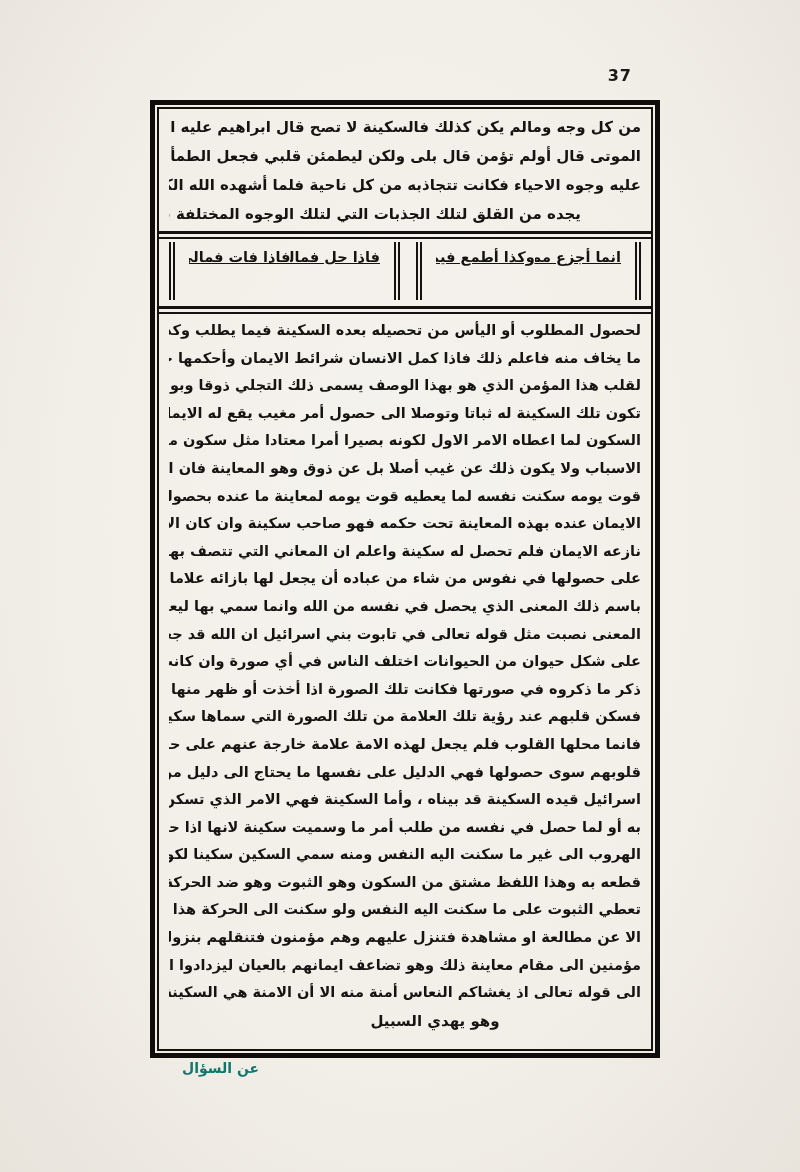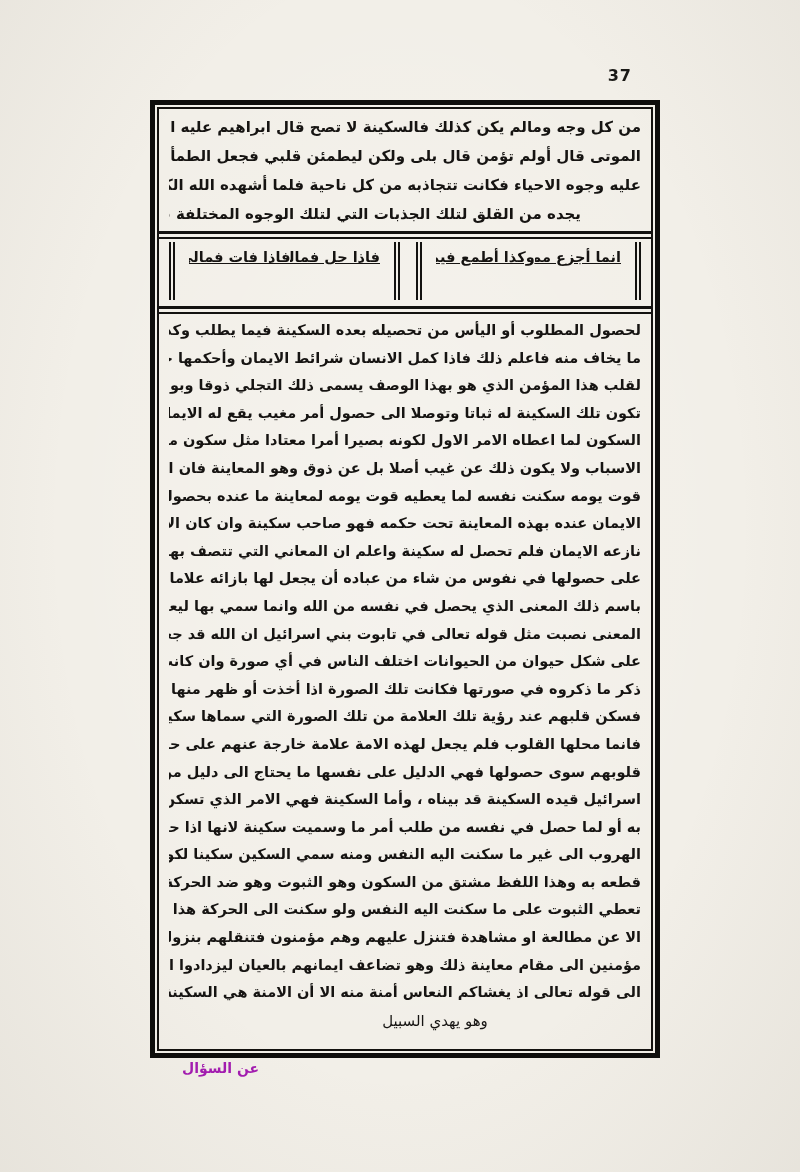--- a/index.html
+++ b/index.html
@@ -78,28 +78,28 @@
   .verse-cell.second{min-width:140px;}
   .body-block{margin-top:3px;}
   .body-block .line{
     font-size:14.5px;
     line-height:27.6px;
     height:27.6px;
   }
   .closing-line{
     direction:rtl;
     text-align:center;
-    font-size:15px;font-weight:normal;
+    font-size:15px;font-weight:bold;
     line-height:28px;
     padding-left:60px;
   }
   .catchword{
     position:absolute;top:1060px;left:182px;
     direction:rtl;
-    font-size:14px;font-weight:bold;color:#a21caf;
+    font-size:14px;font-weight:bold;color:#0f766e;
   }
 </style>
 </head>
 <body>
 
 <div class="paper-vignette"></div>
 
 <div class="page-number">37</div>
 
 <div class="frame">

